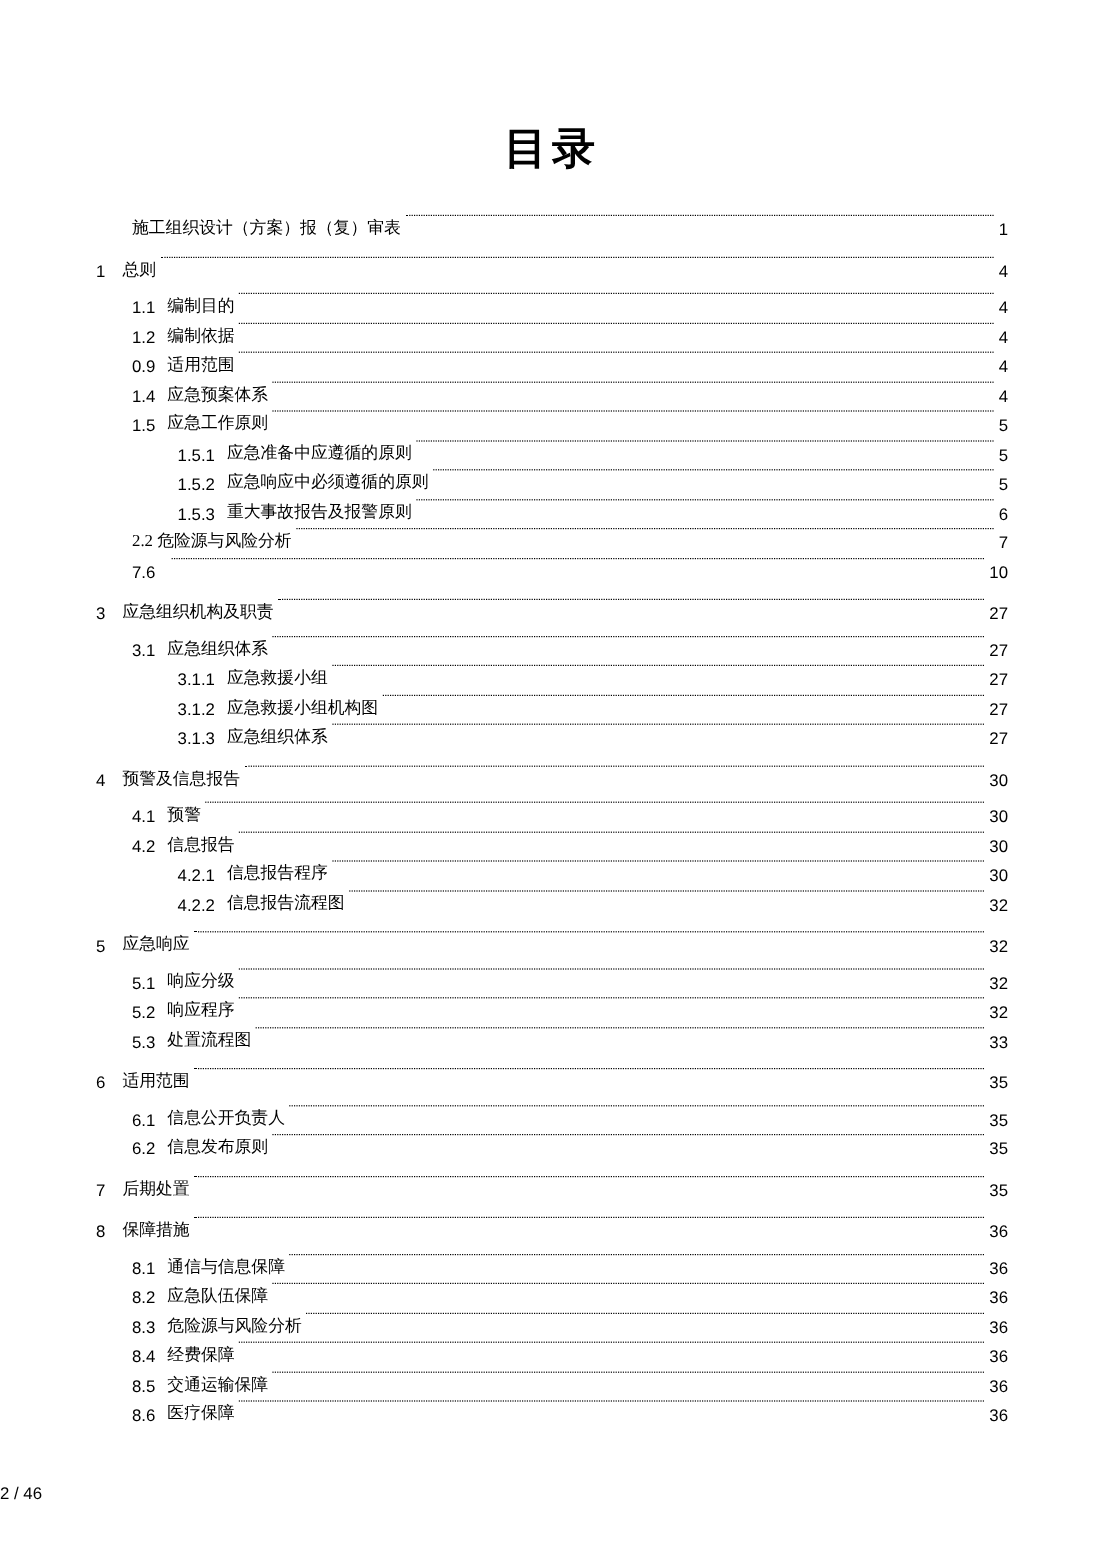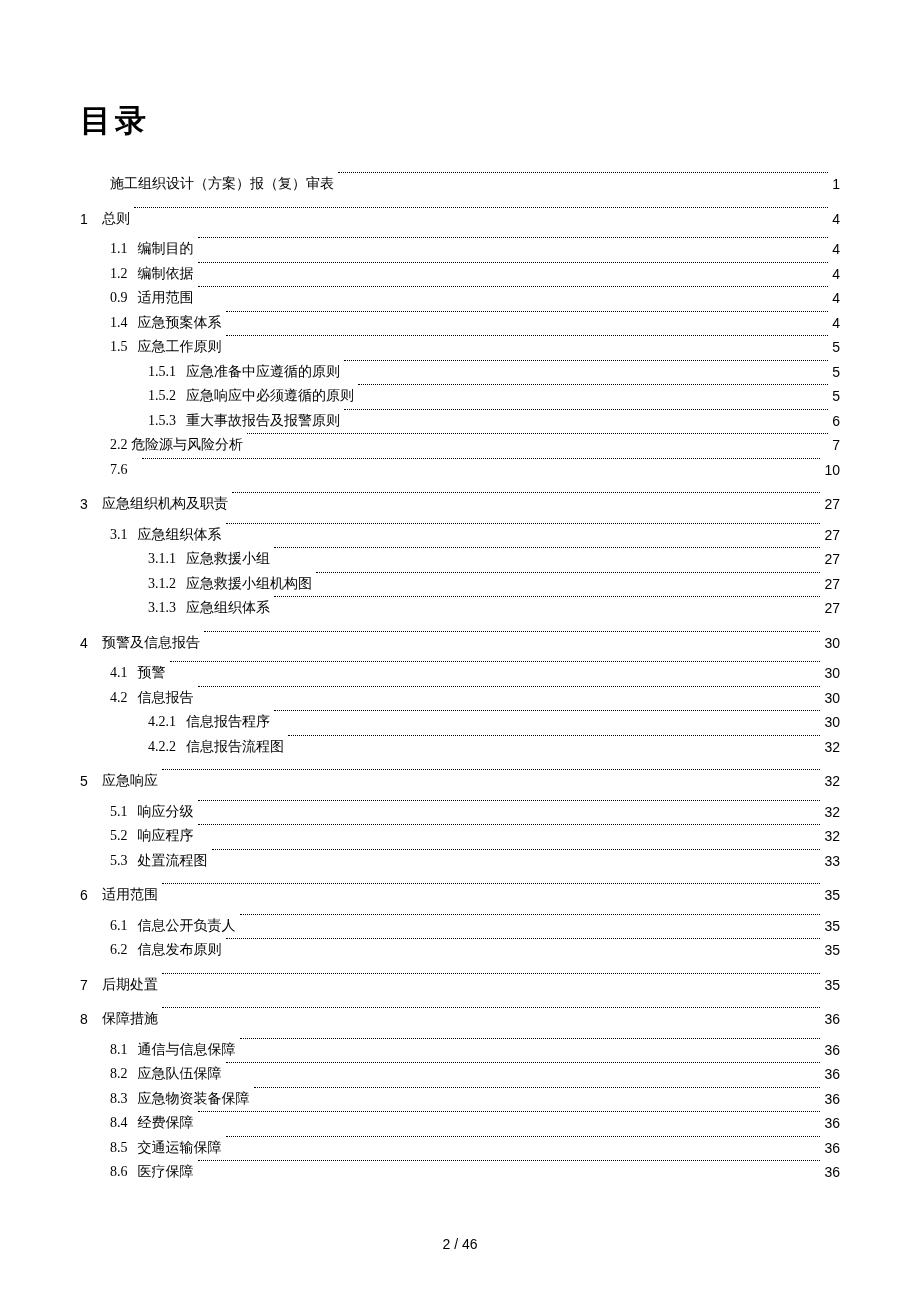--- a/index.html
+++ b/index.html
@@ -6,40 +6,40 @@
     body {
       font-family: "SimSun", "宋体", serif;
       background: #fff;
       width: 920px;
       height: 1302px;
       padding: 100px 80px 60px 80px;
       position: relative;
       color: #000;
     }
     .title {
-      text-align: left;
-      font-size: 31px;
+      text-align: center;
+      font-size: 36px;
       font-weight: bold;
       margin-bottom: 30px;
       letter-spacing: 4px;
     }
     .toc-line {
       display: flex;
       align-items: flex-start;
       font-size: 14px;
       line-height: 1.75;
       white-space: nowrap;
     }
     .toc-num {
       width: 22px;
       flex-shrink: 0;
       font-family: Arial, sans-serif;
     }
     .toc-subnum {
-      font-family: Liberation Serif, serif;
+      font-family: Liberation Sans, sans-serif;
       margin-right: 10px;
       flex-shrink: 0;
     }
     .toc-text {
       flex-shrink: 0;
     }
     .toc-dots {
       flex: 1;
       border-bottom: 1.5px dotted #000;
       margin: 0 4px 4px 4px;
@@ -51,21 +51,20 @@
     }
     .indent-1 { padding-left: 30px; }
     .indent-2 { padding-left: 68px; }
     .top-level { margin-top: 10px; }
     .sub-block { margin-top: 6px; }
     .footer {
       position: absolute;
       bottom: 50px;
       left: 0;
       width: 100%;
-      text-align: center;
       font-size: 14px;
       font-family: Arial, sans-serif;
     }
   </style>
 </head>
 <body>
 
 <h1 class="title">目录</h1>
 
 <div id="toc-container">
@@ -259,21 +258,21 @@
       <span class="toc-page">36</span>
     </div>
     <div class="toc-line indent-1">
       <span class="toc-subnum">8.2</span>
       <span class="toc-text">应急队伍保障</span>
       <span class="toc-dots"></span>
       <span class="toc-page">36</span>
     </div>
     <div class="toc-line indent-1">
       <span class="toc-subnum">8.3</span>
-      <span class="toc-text">应急物资装备保障</span>
+      <span class="toc-text">危险源与风险分析</span>
       <span class="toc-dots"></span>
       <span class="toc-page">36</span>
     </div>
     <div class="toc-line indent-1">
       <span class="toc-subnum">8.4</span>
       <span class="toc-text">经费保障</span>
       <span class="toc-dots"></span>
       <span class="toc-page">36</span>
     </div>
     <div class="toc-line indent-1">

